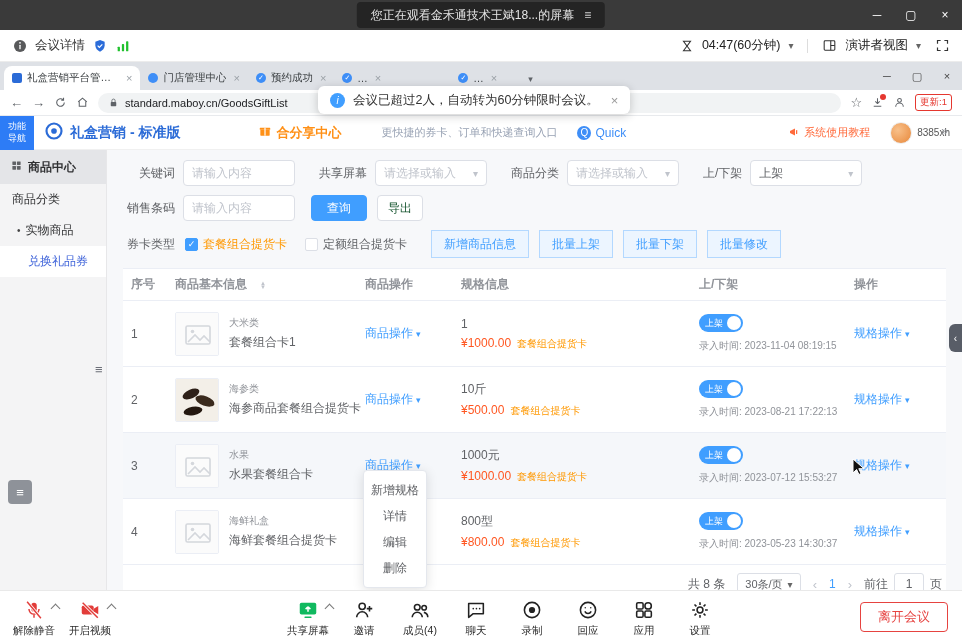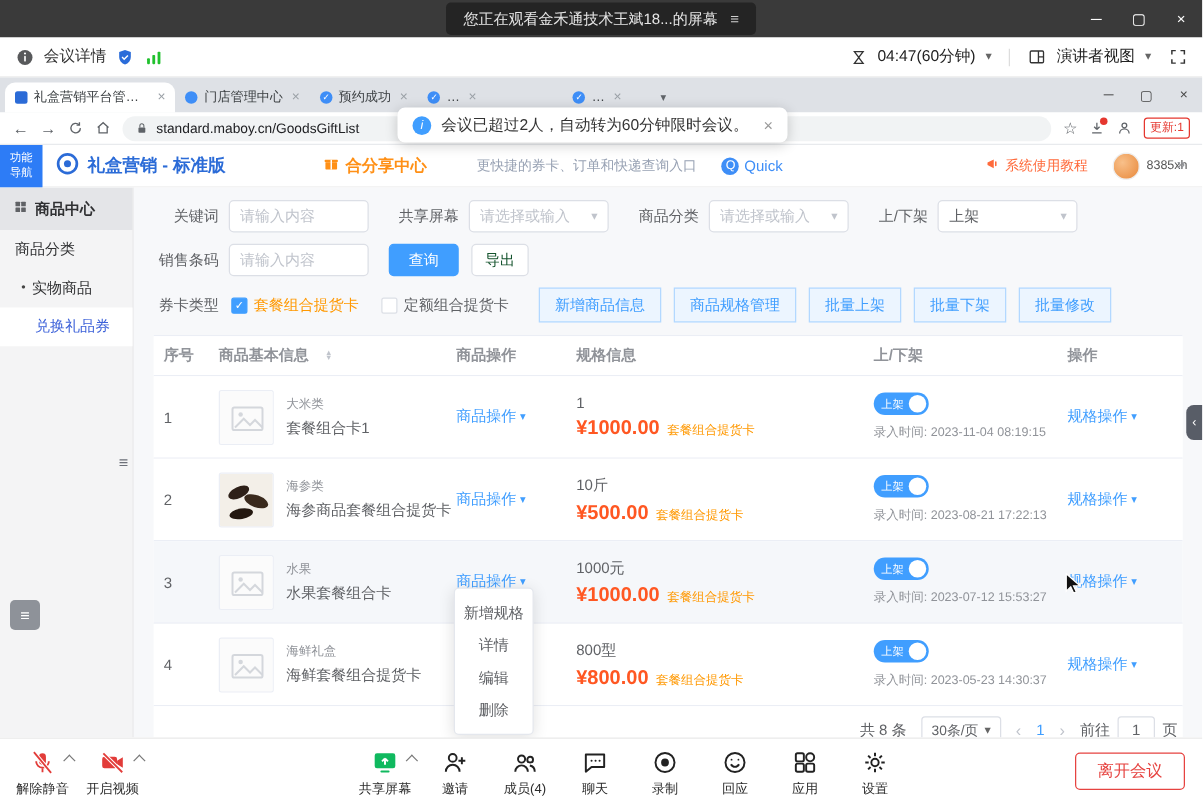--- a/index.html
+++ b/index.html
@@ -107,21 +107,21 @@
   .c5{width:155px;}
   .c6{flex:1;}
   .sorters{display:inline-flex;flex-direction:column;line-height:4px;font-size:6px;color:#c0c4cc;margin-left:3px;vertical-align:middle;}
   .pimg{width:44px;height:44px;border:1px solid #ebeef5;border-radius:2px;overflow:hidden;flex-shrink:0;background:#fff;}
   .pimg svg{display:block;}
   .pcat{font-size:10px;color:#909399;margin-bottom:4px;}
   .pname{font-size:12px;color:#606266;}
   .oplink{color:#409eff;display:inline-flex;align-items:center;gap:3px;font-size:12px;}
   .oplink .chev{color:#409eff;font-size:9px;}
   .sline{margin-bottom:5px;}
-  .price{color:#ff5722;font-size:16px;font-weight:bold;}
+  .price{color:#ff5722;font-size:12px;}
   .tag{color:#ff9800;font-size:10px;margin-left:6px;}
   .toggle{width:44px;height:18px;background:#409eff;border-radius:9px;position:relative;color:#fff;font-size:9px;display:flex;align-items:center;padding-left:6px;}
   .knob{position:absolute;right:2px;top:2px;width:14px;height:14px;background:#fff;border-radius:50%;}
   .time{font-size:10px;color:#909399;margin-top:7px;white-space:nowrap;}
 
   .dropdown{position:absolute;left:256px;top:320px;width:64px;background:#fff;border:1px solid #e4e7ed;border-radius:4px;box-shadow:0 2px 12px rgba(0,0,0,.12);padding:6px 0;z-index:30;}
   .ditem{height:26px;display:flex;align-items:center;justify-content:center;font-size:12px;color:#606266;}
 
   
   .pagination{display:flex;align-items:center;justify-content:flex-end;gap:12px;font-size:12px;color:#606266;padding:8px 4px;background:#fff;}
@@ -403,21 +403,20 @@
         <button class="btn-white">导出</button>
       </div>
 
       <div class="actions">
         <span class="alabel">券卡类型</span>
         <span class="cb on">✓</span>
         <span class="cbl-on">套餐组合提货卡</span>
         <span class="cb"></span>
         <span class="cbl">定额组合提货卡</span>
         <button class="btn-blue">新增商品信息</button>
-        <button class="btn-blue">商品规格管理</button>
         <button class="btn-blue">批量上架</button>
         <button class="btn-blue">批量下架</button>
         <button class="btn-blue">批量修改</button>
       </div>
 
       <div class="tablecard">
         <div class="thead">
           <div class="c1">序号</div>
           <div class="c2">
             <span>商品基本信息</span>

